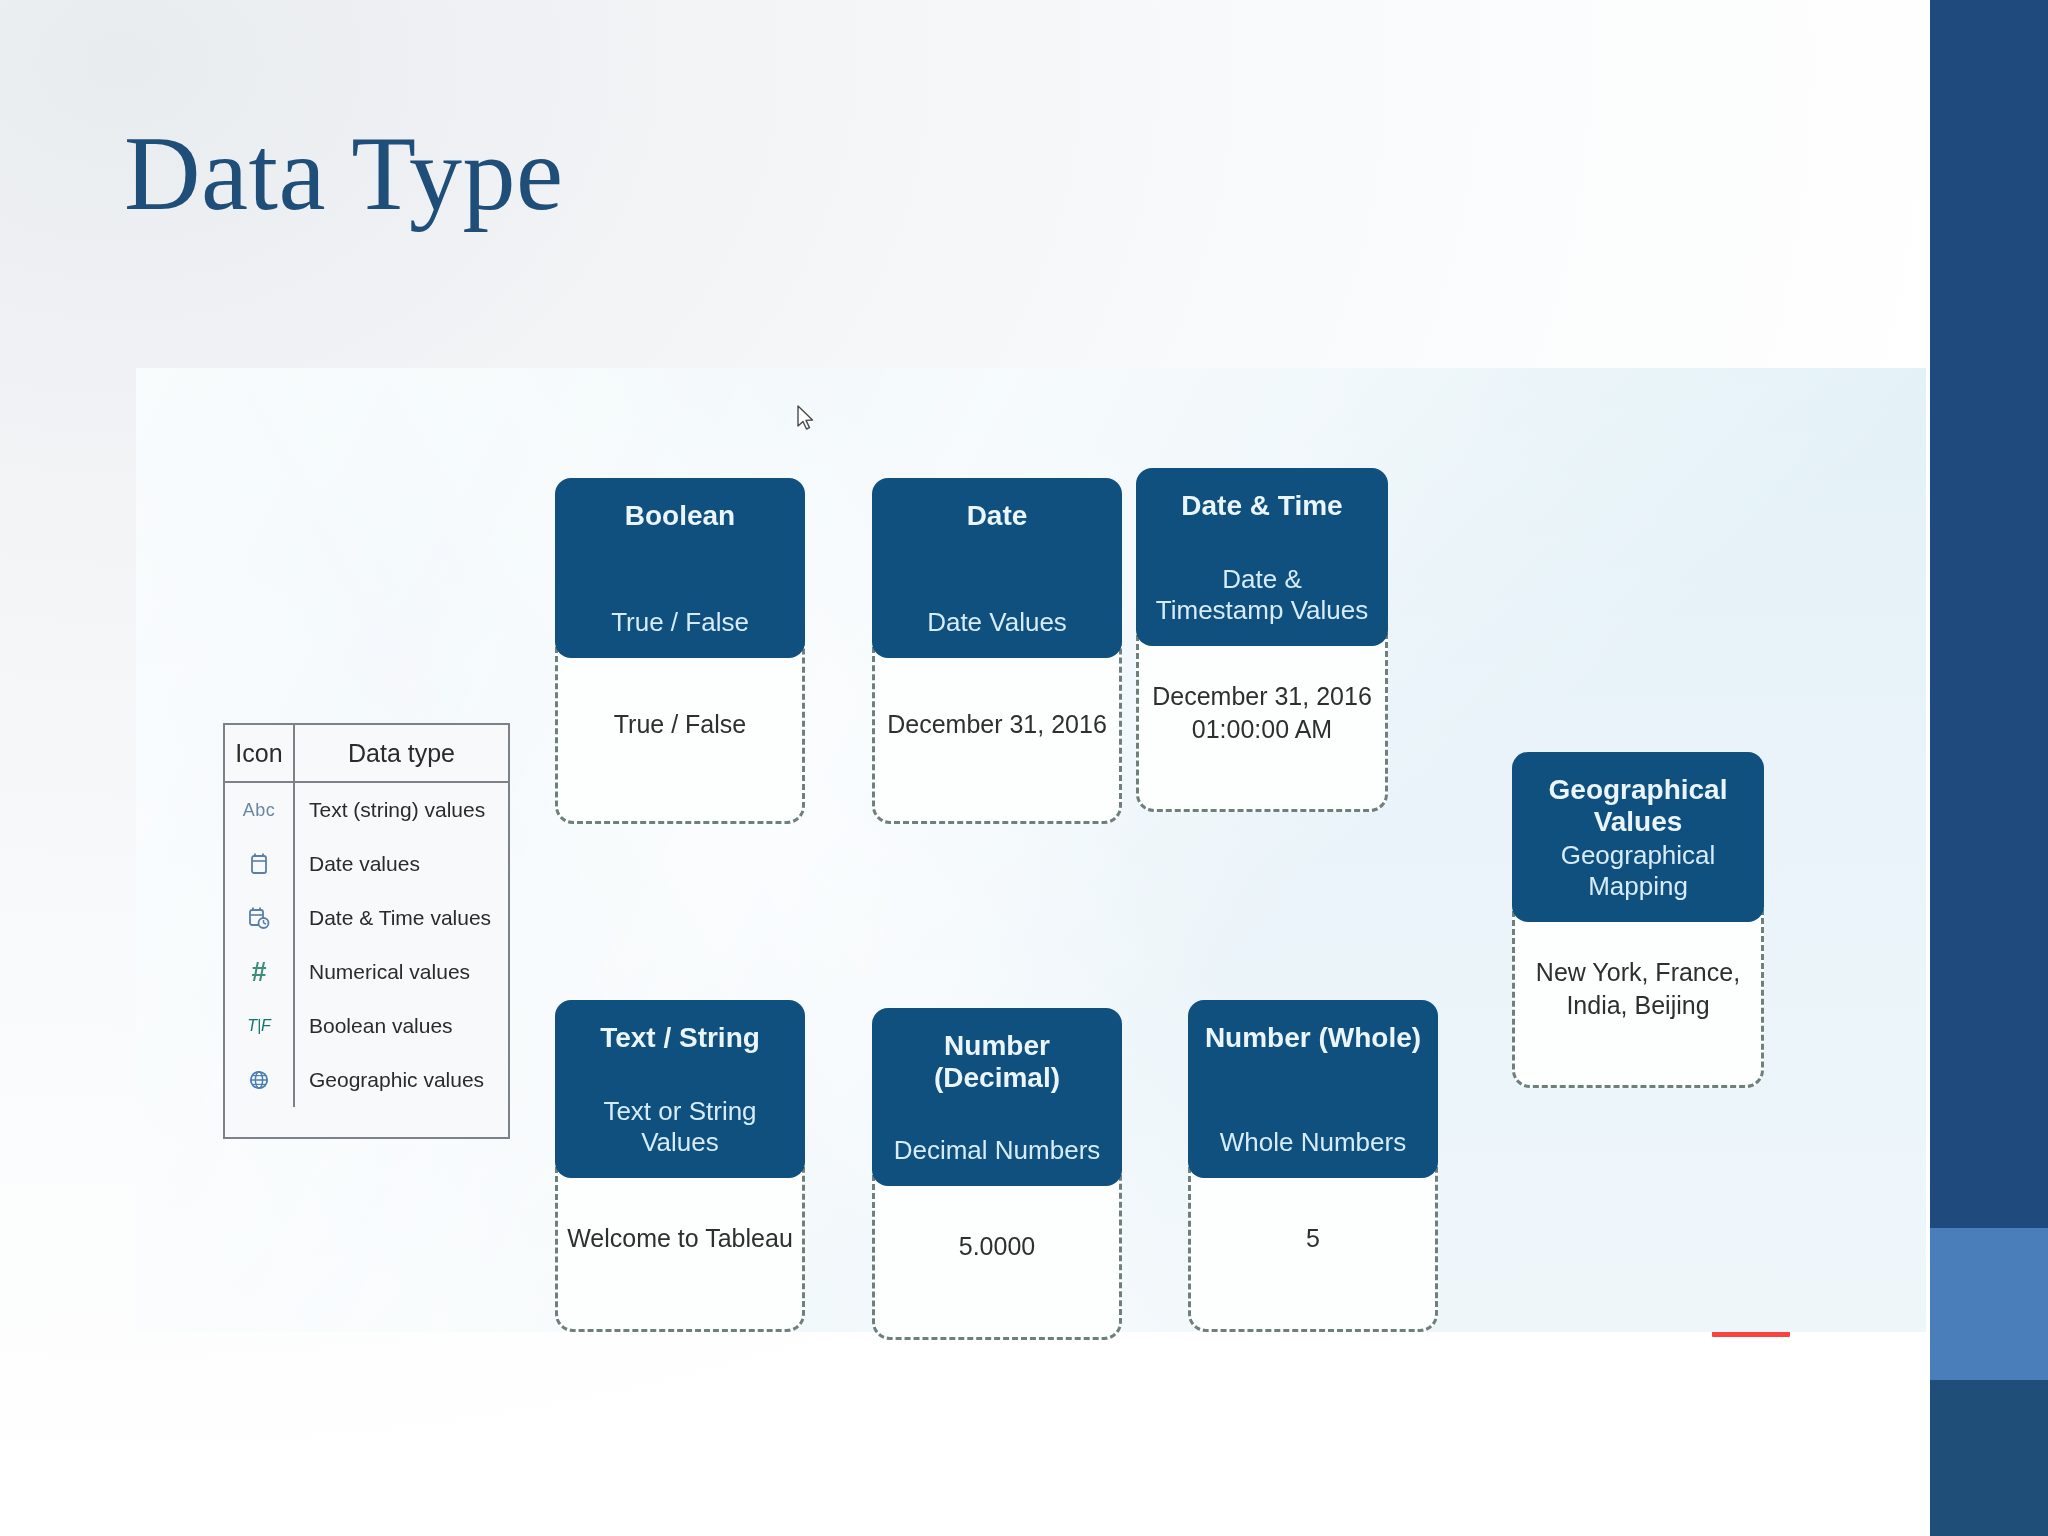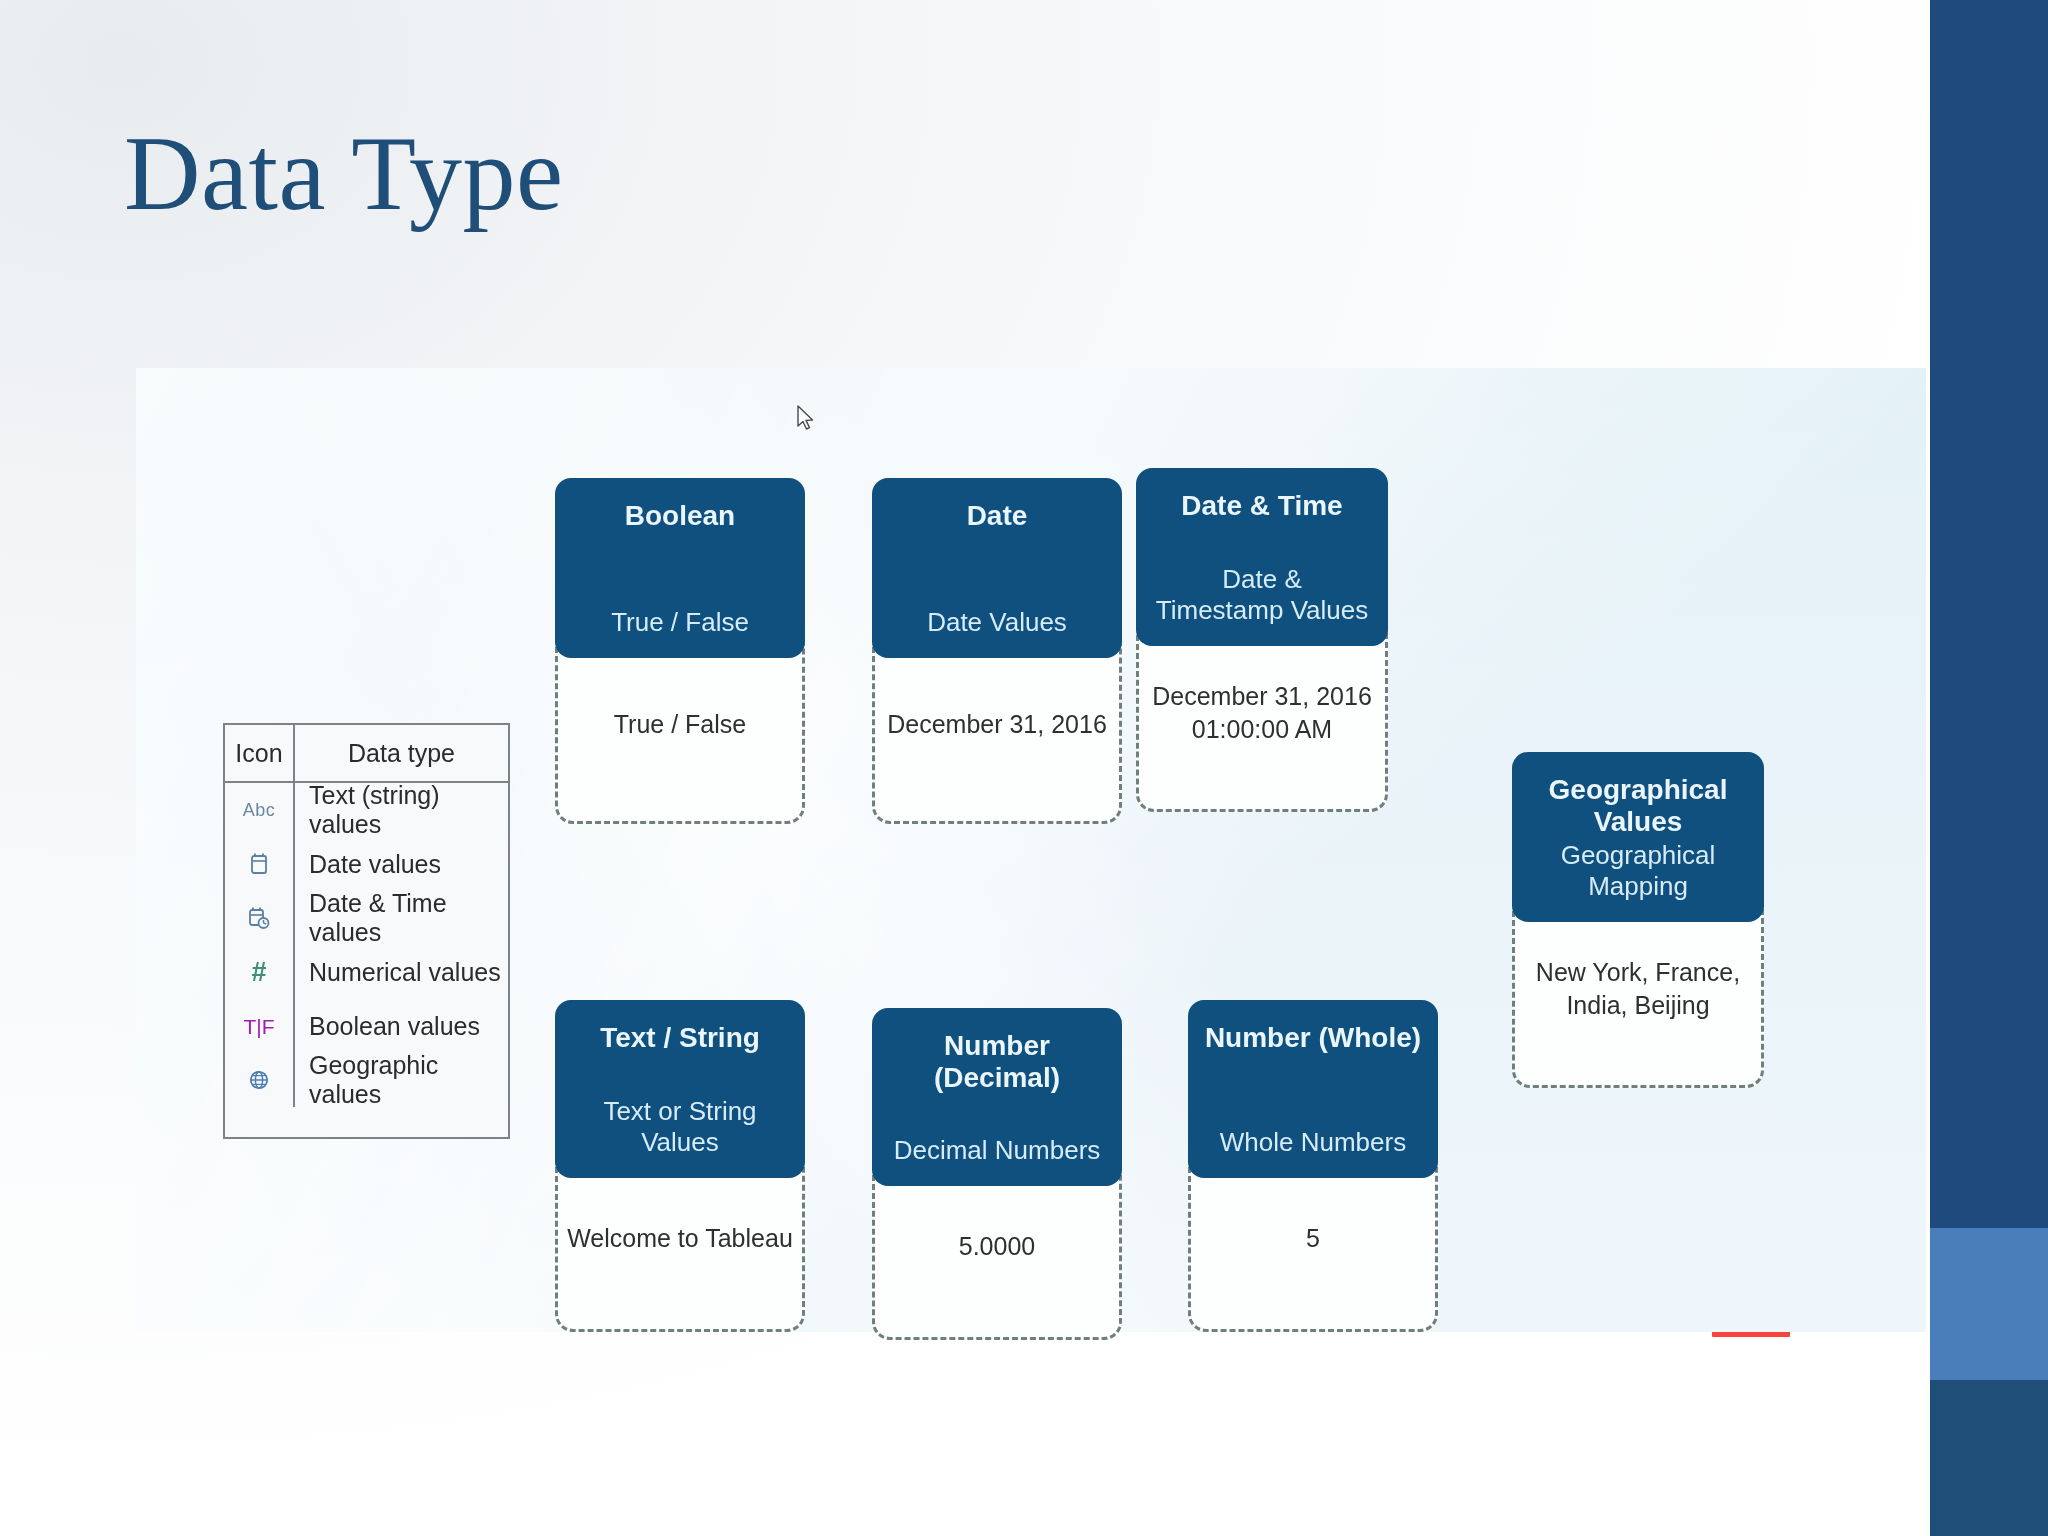--- a/index.html
+++ b/index.html
@@ -147,21 +147,21 @@
     height: 100%;
     display: flex;
     align-items: center;
     justify-content: center;
     box-sizing: border-box;
   }
   .legend-cell-label {
     flex: 1;
     padding-left: 14px;
     color: #2b2b2b;
-    font-size: 25px;
+    font-size: 21px;
     font-family: "Liberation Sans", sans-serif;
   }
   .legend-head .legend-cell-label {
     padding-left: 0;
     text-align: center;
   }
   .legend-head .legend-cell-icon,
   .legend-head .legend-cell-label {
     font-size: 25px;
     color: #2b2b2b;
@@ -170,21 +170,21 @@
     height: 30px;
   }
   .ic {
     color: #5b7fa6;
     font-size: 21px;
     line-height: 1;
     display: inline-block;
   }
   .ic-abc { font-size: 18px; letter-spacing: 0.5px; color: #6b86a5; }
   .ic-hash { font-size: 27px; color: #3f8f78; font-weight: bold; }
-  .ic-tf  { font-size: 21px; color: #a21caf; letter-spacing: 0px; }
+  .ic-tf  { font-size: 16px; color: #0f766e; letter-spacing: 0px; font-style: italic; }
 
   
   .card {
     position: absolute;
     z-index: 15;
   }
   .card-head {
     background: #10507f;
     border-radius: 16px;
     color: #e8f4fb;

